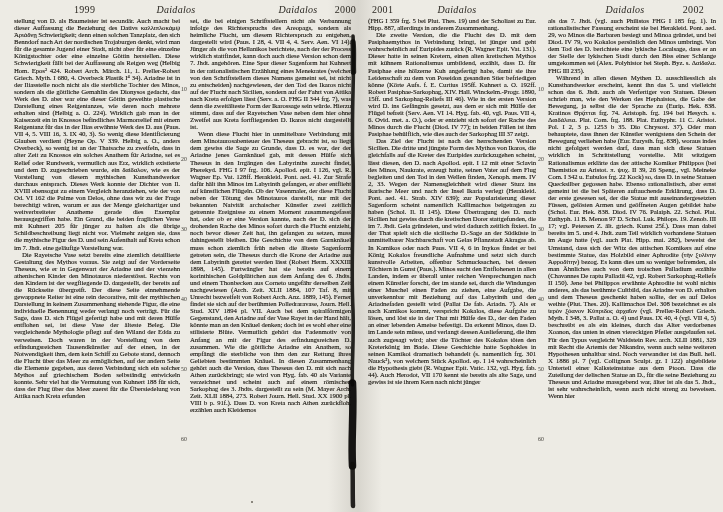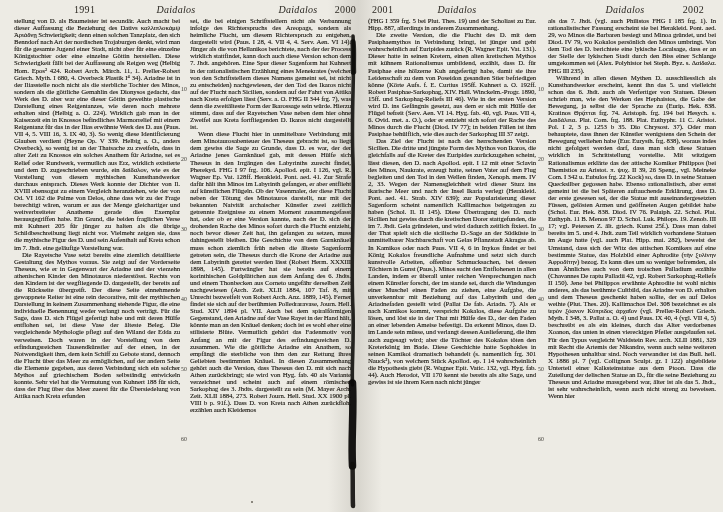--- a/index.html
+++ b/index.html
@@ -45,21 +45,21 @@
     pointer-events:none;
   }
   .gutter-svg{position:absolute;left:344px;top:0;pointer-events:none;}
   .speck{position:absolute;left:251px;top:501px;width:2px;height:2px;border-radius:50%;background:#6a665d;}
 </style>
 </head>
 <body>
 
 <div class="page-spread">
 
-  <div class="header-item" style="left:74px">1991</div>
+  <div class="header-item" style="left:74px">1999</div>
   <div class="header-item center" style="left:176px">Daidalos</div>
   <div class="header-item center" style="left:298px">Daidalos</div>
   <div class="header-item right-end" style="left:356px">2000</div>
 
   <div class="header-item" style="left:372px">2001</div>
   <div class="header-item center" style="left:457px">Daidalos</div>
   <div class="header-item center" style="left:625px">Daidalos</div>
   <div class="header-item right-end" style="left:704px">2002</div>
 
   <div class="col col1">

